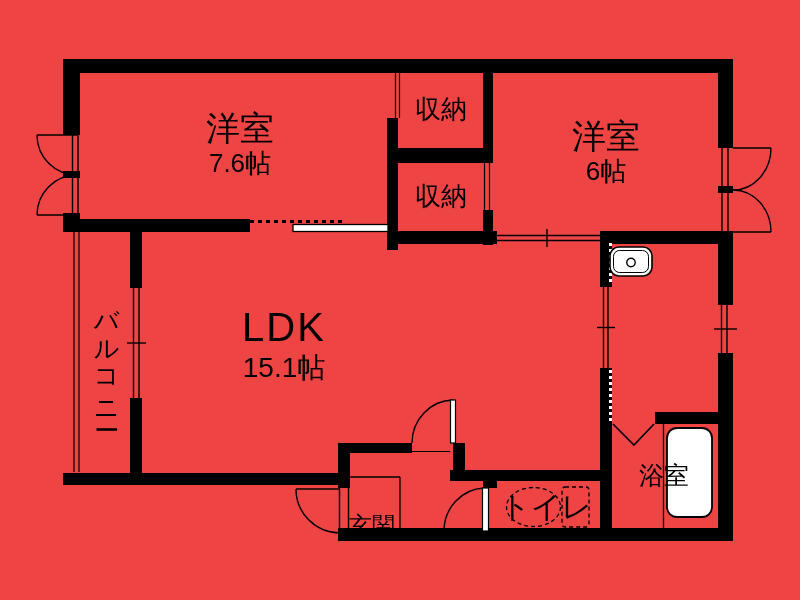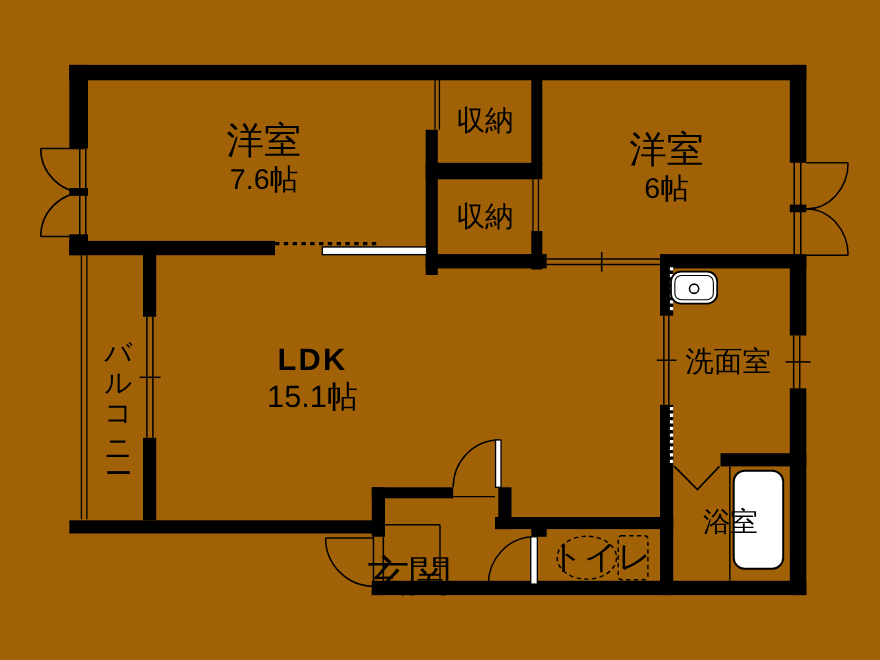--- a/index.html
+++ b/index.html
@@ -1,31 +1,31 @@
 <!DOCTYPE html>
 <html><head>
 <meta charset="utf-8">
 <style>
   html,body{margin:0;padding:0;background:#ffffff;}
   .canvas{
-    position:relative;width:800px;height:600px;background:#a16207;overflow:hidden;
+    position:relative;width:800px;height:600px;background:#ef4444;overflow:hidden;
     font-family:"Liberation Sans", sans-serif;
   }
   .canvas svg{position:absolute;left:0;top:0;}
   .label{
     position:absolute;transform:translate(-50%,-50%);
     display:flex;flex-direction:column;align-items:center;justify-content:center;
     color:#000;line-height:1.13;font-weight:500;white-space:nowrap;text-align:center;
   }
   .fs34{font-size:34px;}
   .fs32{font-size:26px;}
-  .fs31{font-size:38px;margin-top:37px;}
+  .fs31{font-size:23px;margin-top:37px;}
   .fs30{font-size:30px;}
   .fs35{font-size:25px;}
-  .ldk .l1{font-size:28px;font-weight:700;letter-spacing:2px;}
+  .ldk .l1{font-size:40px;font-weight:400;letter-spacing:2px;}
   .ldk .l2{font-size:28px;font-weight:400;}
   .two .l2{margin-top:2px;}
   .vert{
     writing-mode:vertical-rl;text-orientation:upright;
     font-size:25px;letter-spacing:3px;font-weight:500;
   }
 </style>
 </head>
 <body>
 
@@ -206,23 +206,20 @@
 
   <div class="label vert" style="left:107px;top:356px;">
     <span>バルコニー</span>
   </div>
 
   <div class="label two ldk" style="left:284px;top:344px;">
     <span class="l1">LDK</span>
     <span class="l2">15.1帖</span>
   </div>
 
-  <div class="label" style="left:662px;top:329px;">
-    <span class="fs32">洗面室</span>
-  </div>
 
   <div class="label" style="left:372px;top:506px;">
     <span class="fs31">玄関</span>
   </div>
 
   <div class="label" style="left:546px;top:507px;">
     <span class="fs30">トイレ</span>
   </div>
 
   <div class="label" style="left:664px;top:475px;">

